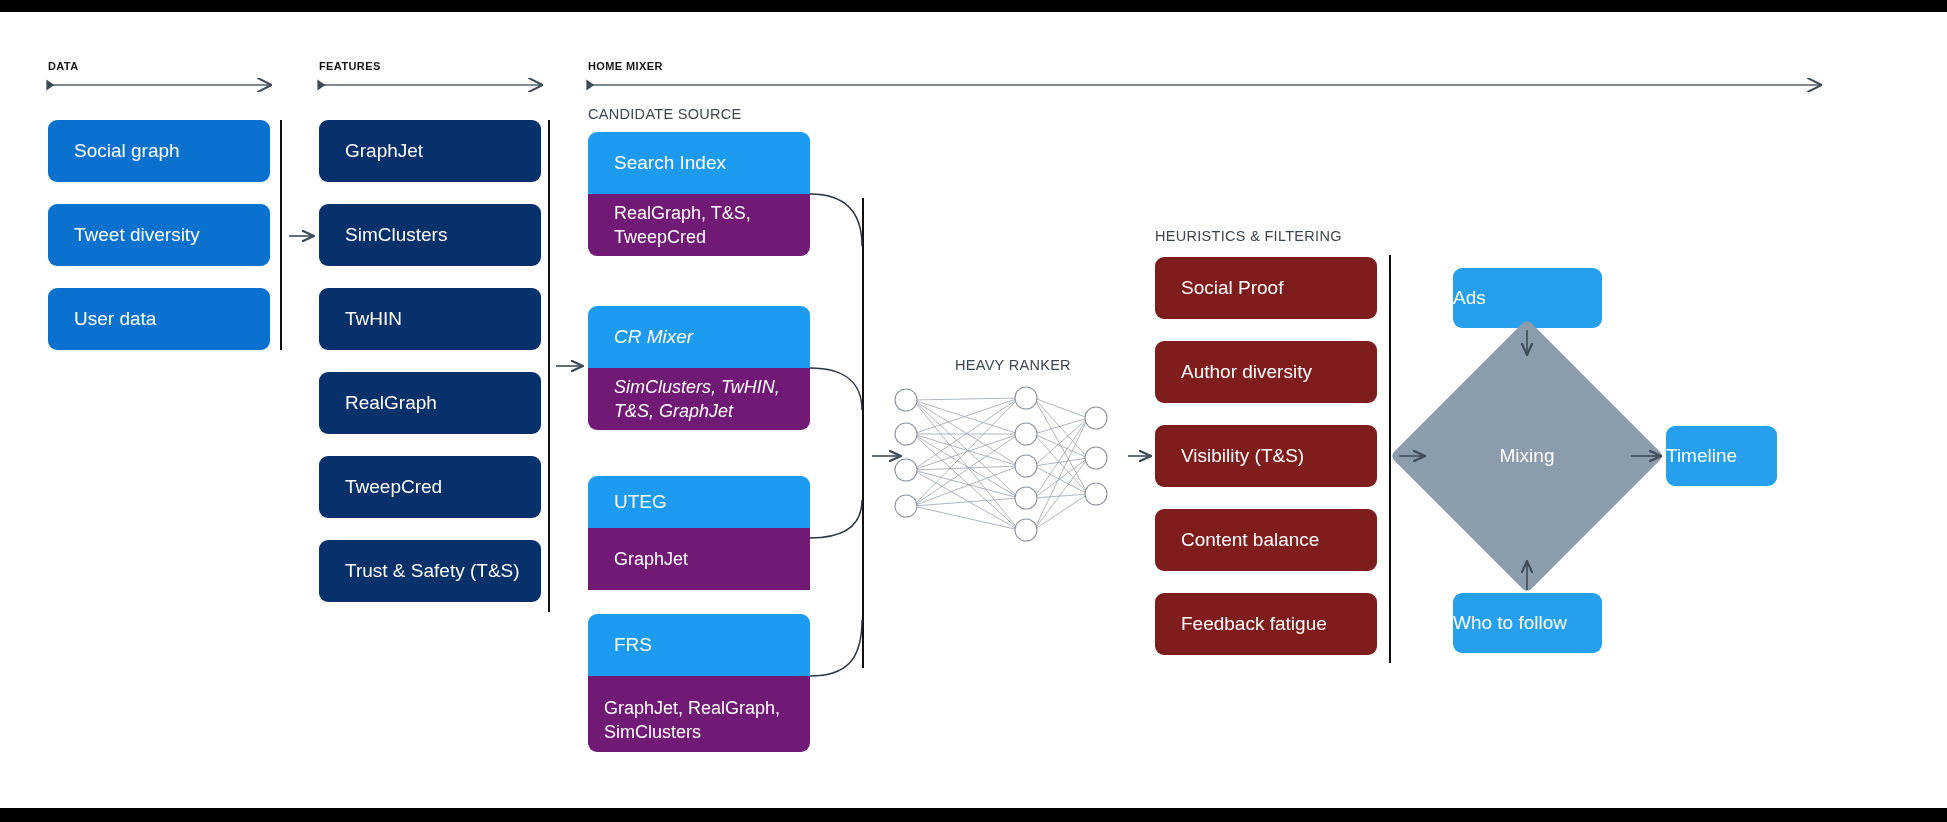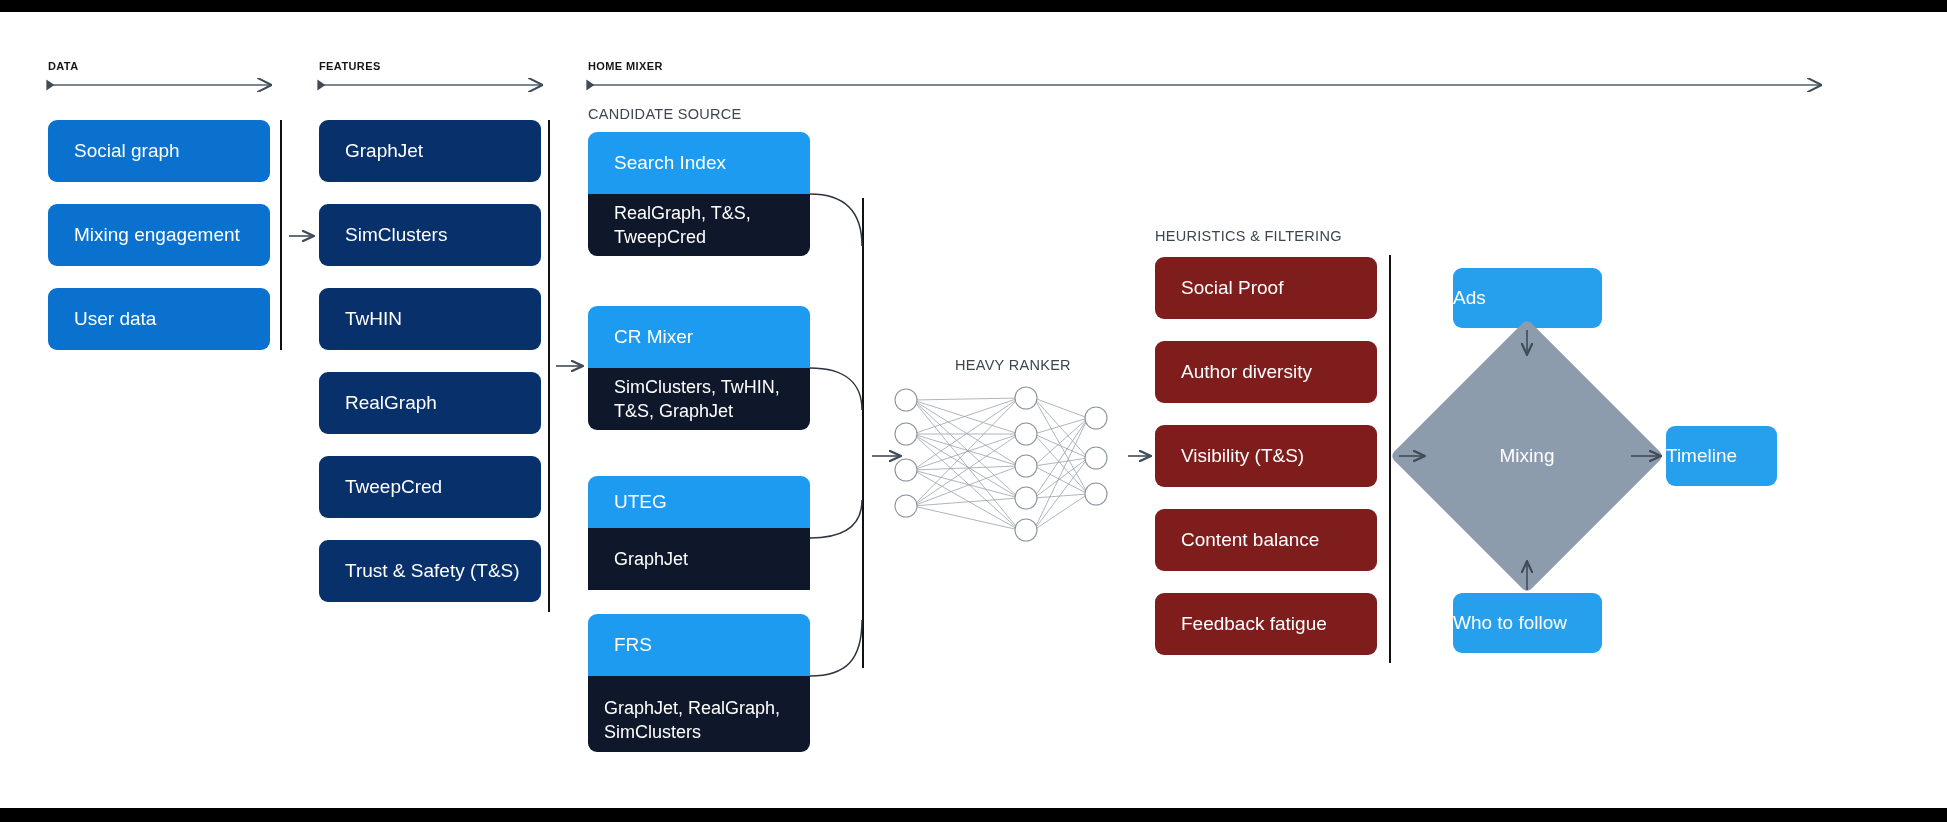--- a/index.html
+++ b/index.html
@@ -13,21 +13,21 @@
 
   .box{position:absolute;border-radius:9px;display:flex;align-items:center;box-sizing:border-box;
        padding-left:26px;color:#fff;font-size:19px;}
   .box.data{background:#0a72ce;}
   .box.feat{background:#08306b;}
   .box.heur{background:#7f1d1d;}
   .box.out{background:#26a0ec;justify-content:flex-start;padding-left:0;}
 
   .card{position:absolute;border-radius:9px;overflow:hidden;box-sizing:border-box;}
   .card .hd{background:#1d9bf0;color:#fff;font-size:19px;display:flex;align-items:center;padding-left:26px;box-sizing:border-box;}
-  .card .bd{background:#0f172a;color:#fff;font-size:18px;display:flex;align-items:center;padding:0 22px 0 26px;box-sizing:border-box;line-height:1.35;}
+  .card .bd{background:#701a75;color:#fff;font-size:18px;display:flex;align-items:center;padding:0 22px 0 26px;box-sizing:border-box;line-height:1.35;}
 
   .vdiv{position:absolute;width:2px;background:#111;}
   .diamond{position:absolute;background:#8d9cad;}
   svg.ov{position:absolute;left:0;top:0;width:1947px;height:822px;overflow:visible;pointer-events:none;}
 </style>
 </head>
 <body>
 
 <div id="stage">
   <div class="bar-top"></div>
@@ -37,21 +37,21 @@
   <div class="sec-title" style="left:319px;top:60px;">FEATURES</div>
   <div class="sec-title" style="left:588px;top:60px;">HOME MIXER</div>
   <div class="sub-title" style="left:588px;top:106px;">CANDIDATE SOURCE</div>
   <div class="sub-title" style="left:955px;top:357px;">HEAVY RANKER</div>
   <div class="sub-title" style="left:1155px;top:228px;">HEURISTICS &amp; FILTERING</div>
 
   <div class="box data" style="left:48px;top:120px;width:222px;height:62px;">
       <span>Social graph</span>
     </div>
   <div class="box data" style="left:48px;top:204px;width:222px;height:62px;">
-      <span>Mixing engagement</span>
+      <span>Tweet diversity</span>
     </div>
   <div class="box data" style="left:48px;top:288px;width:222px;height:62px;">
       <span>User data</span>
     </div>
 
   <div class="box feat" style="left:319px;top:120px;width:222px;height:62px;">
       <span>GraphJet</span>
     </div>
   <div class="box feat" style="left:319px;top:204px;width:222px;height:62px;">
       <span>SimClusters</span>
@@ -71,21 +71,21 @@
 
   <div class="vdiv" style="left:280px;top:120px;height:230px;"></div>
   <div class="vdiv" style="left:548px;top:120px;height:492px;"></div>
   <div class="vdiv" style="left:862px;top:198px;height:470px;"></div>
   <div class="vdiv" style="left:1389px;top:255px;height:408px;"></div>
 
   <div class="card" style="left:588px;top:132px;width:222px;height:124px;">
     <div class="hd" style="height:62px;">Search Index</div>
     <div class="bd" style="height:62px;">RealGraph, T&amp;S, TweepCred</div>
   </div>
-  <div class="card" style="left:588px;top:306px;width:222px;height:124px;">
+  <div class="card" style="left:588px;top:306px;width:222px;height:124px;font-style:italic;">
     <div class="hd" style="height:62px;">CR Mixer</div>
     <div class="bd" style="height:62px;">SimClusters, TwHIN, T&amp;S, GraphJet</div>
   </div>
   <div class="card" style="left:588px;top:476px;width:222px;height:124px;">
     <div class="hd" style="height:52px;">UTEG</div>
     <div class="bd" style="height:62px;">GraphJet</div>
   </div>
   <div class="card" style="left:588px;top:614px;width:222px;height:138px;">
     <div class="hd" style="height:62px;">FRS</div>
     <div class="bd" style="height:88px;padding-left:16px;">GraphJet, RealGraph, SimClusters</div>

